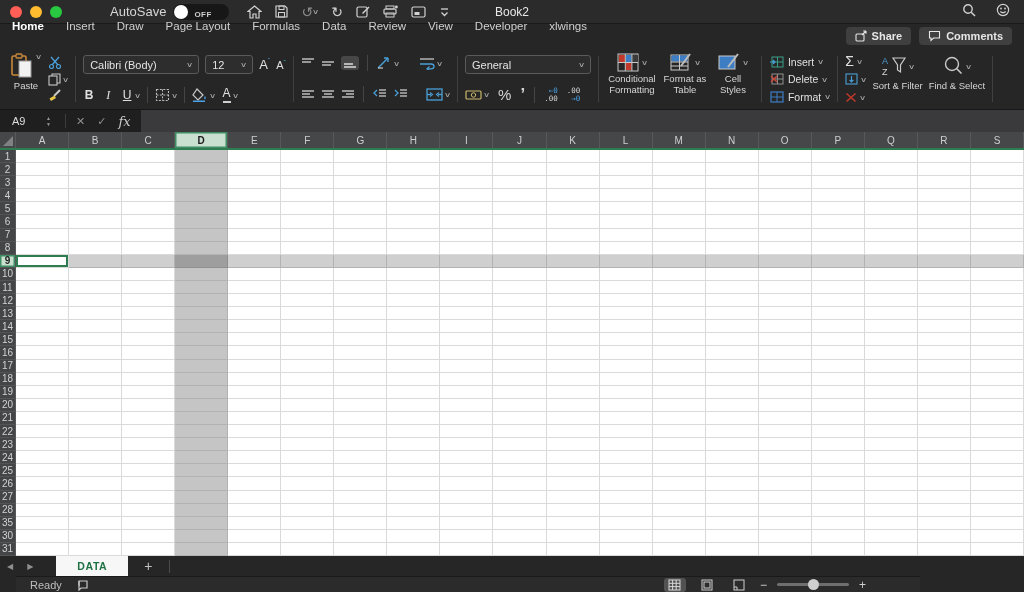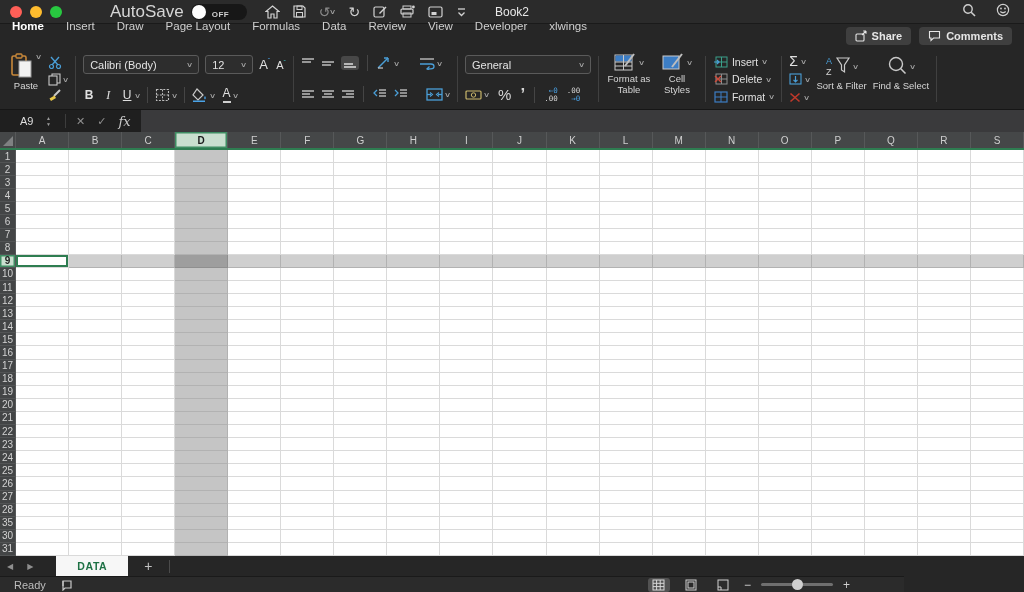--- a/index.html
+++ b/index.html
@@ -6,21 +6,21 @@
   html,body { width:1024px; height:592px; overflow:hidden; }
   body { position:relative; background:#262626; font-family:"Liberation Sans", sans-serif; -webkit-font-smoothing:antialiased; }
 
   
   .titlebar { position:absolute; top:0; left:0; width:1024px; height:24px; background:#2b2b2b;
     border-bottom:1px solid #1a1a1a; display:flex; align-items:center; }
   .traffic { display:flex; gap:8px; padding-left:10px; }
   .light { width:12px; height:12px; border-radius:50%; }
   .light.red{background:#ff5f57}.light.yellow{background:#febc2e}.light.green{background:#28c840}
   .autosave { display:flex; align-items:center; gap:7px; margin-left:48px; }
-  .autosave-label { font-size:17px; color:#d6d6d6; }
+  .autosave-label { font-size:13px; color:#d6d6d6; }
   .toggle { width:56px; height:16px; border-radius:9px; background:#171717; display:flex; align-items:flex-end; padding:1px; }
   .knob { width:14px; height:14px; border-radius:50%; background:#fdfdfd; }
   .toggle-state { font-size:8px; font-weight:bold; color:#cfcfcf; margin-left:6px; letter-spacing:.5px; }
   .qat { display:flex; align-items:center; gap:13px; margin-left:18px; }
   .qat .ic { display:flex; align-items:center; color:#d2d2d2; }
   .glyph { font-size:14px; color:#d2d2d2; line-height:1; }
   .glyph.dim { color:#8a8a8a; }
   .chev { font-size:7px; color:#a8a8a8; line-height:1; transform:scaleX(1.4); display:inline-block; }
   .doc-title { position:absolute; left:0; right:0; text-align:center; font-size:12px; color:#e8e8e8; pointer-events:none; }
   .titlebar-right { margin-left:auto; display:flex; gap:20px; padding-right:14px; z-index:2; }
@@ -64,21 +64,21 @@
   .sum { font-size:14px; color:#e0e0e0; line-height:1; }
   .pct { font-size:15px; color:#d6d6d6; line-height:1; }
   .comma { font-size:17px; font-weight:bold; color:#d6d6d6; line-height:.6; }
   .decbtn { font-size:7.5px; line-height:1.1; color:#d9d9d9; text-align:right; font-family:"DejaVu Sans Mono", monospace; }
   .decbtn .blue { color:#4aa3e8; }
   .fx { font-family:"DejaVu Serif", serif; font-style:italic; font-size:13px; color:#c9c9c9; }
 
   
   .formulabar { position:absolute; top:110px; left:0; width:1024px; height:22px; background:#1f1f1f;
     display:flex; align-items:center; }
-  .namebox { width:46px; font-size:11px; color:#dddddd; padding-left:20px; }
+  .namebox { width:46px; font-size:11px; color:#dddddd; padding-left:12px; }
   .stepper { display:flex; flex-direction:column; gap:1px; font-size:5px; color:#9a9a9a; line-height:1; margin-right:14px; }
   .fdiv { width:1px; height:14px; background:#3d3d3d; margin-right:10px; }
   .fbtn { font-size:11px; color:#8f8f8f; margin-right:12px; }
   .finput { flex:1; height:22px; background:#3a3a3c; margin-left:10px; font-size:11px; color:#e5e5e5; padding:0 6px;
     display:flex; align-items:center; }
 
   
   .sheet { position:absolute; top:132px; left:0; width:1024px; height:424px; display:flex; flex-direction:column; background:#fff; }
   .chdr-row { display:grid; grid-template-columns:16px repeat(19, 1fr); height:18px; background:#454748;
     border-bottom:2px solid #2e7d51; }
@@ -100,21 +100,21 @@
 
   
   .sheetbar { position:absolute; top:556px; left:0; width:1024px; height:20px; background:#262626; display:flex; align-items:center; }
   .navarrow { font-size:8px; color:#8f8f8f; padding:0 7px; }
   .sheettab { height:20px; min-width:72px; background:#f7f7f7; color:#1e7145; font-size:10.5px; font-weight:bold;
     letter-spacing:.6px; display:flex; align-items:center; justify-content:center; margin-left:16px; padding:0 14px; }
   .addsheet { font-size:14px; color:#c2c2c2; padding:0 16px; }
   .sheetdiv { width:1px; height:13px; background:#4b4b4b; }
 
   
-  .statusbar { position:absolute; top:576px; left:0; width:904px; height:16px; background:#2b2b2b;
+  .statusbar { position:absolute; top:576px; left:16px; width:904px; height:16px; background:#2b2b2b;
     border-top:1px solid #1a1a1a; display:flex; align-items:center; font-size:11px; color:#bdbdbd; }
   .status-left { display:flex; align-items:center; gap:14px; padding-left:14px; }
   .status-right { margin-left:auto; display:flex; align-items:center; gap:10px; padding-right:12px; }
   .viewbtn { display:flex; align-items:center; justify-content:center; width:22px; height:14px; border-radius:3px; }
   .viewbtn.active { background:#525252; }
   .zoomtrack { width:72px; height:3px; border-radius:2px; background:#6f6f6f; position:relative; }
   .zoomknob { position:absolute; top:-4px; left:50%; margin-left:-5px; width:11px; height:11px; border-radius:50%; background:#cfcfcf; }
   .zoomsign { font-size:12px; color:#d0d0d0; line-height:1; }
   .zoomlabel { font-size:11px; color:#d0d0d0; width:32px; text-align:right;margin-top:24px; }
 </style>
@@ -436,20 +436,36 @@
       <span class="decbtn">
         <span>.00</span><br>
         <span class="blue">→0</span>
       </span>
     </div>
   </div>
 
   <div class="rsep"></div>
 
   <div class="rgroup" style="gap:4px;">
+    <div class="styles-btn">
+      <div class="styles-top">
+        <svg width="22" height="19" viewBox="0 0 22 19">
+            <rect x="1" y="1" width="20" height="17" fill="none" stroke="#c9c9c9"></rect>
+            <rect x="2" y="2" width="6" height="7" fill="#c0392b"></rect>
+            <rect x="8.6" y="10" width="6" height="7" fill="#c0392b"></rect>
+            <rect x="8.6" y="2" width="6" height="7" fill="#3c7dc4"></rect>
+            <rect x="15.2" y="2" width="5.8" height="7" fill="#3c3c3c"></rect>
+            <line x1="1" y1="9.5" x2="21" y2="9.5" stroke="#c9c9c9"></line>
+            <line x1="8.3" y1="1" x2="8.3" y2="18" stroke="#c9c9c9"></line>
+            <line x1="14.9" y1="1" x2="14.9" y2="18" stroke="#c9c9c9"></line>
+          </svg>
+        <span class="chev">∨</span>
+      </div>
+      <span class="rlabel">Conditional Formatting</span>
+    </div>
     <div class="styles-btn" style="width:46px;">
       <div class="styles-top">
         <svg width="22" height="19" viewBox="0 0 22 19">
             <rect x="1" y="2" width="17" height="15" fill="none" stroke="#c9c9c9"></rect>
             <rect x="1.5" y="2.5" width="16" height="6" fill="#3c7dc4"></rect>
             <line x1="1" y1="9" x2="18" y2="9" stroke="#c9c9c9"></line>
             <line x1="1" y1="13" x2="18" y2="13" stroke="#c9c9c9"></line>
             <line x1="9.5" y1="2" x2="9.5" y2="17" stroke="#c9c9c9"></line>
             <line x1="20" y1="1" x2="11" y2="13" stroke="#bdbdbd" stroke-width="2"></line>
           </svg>

